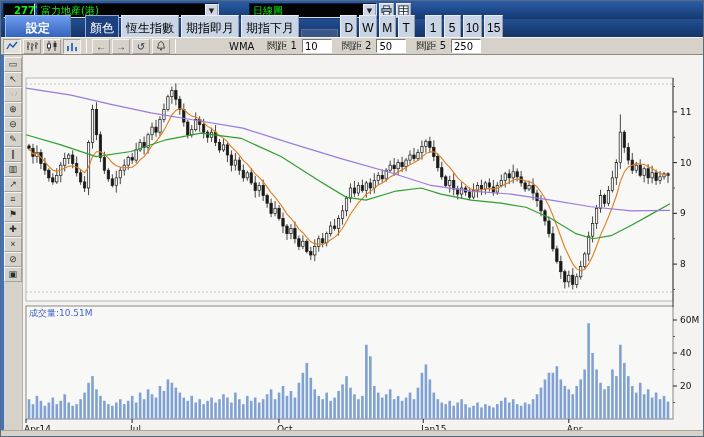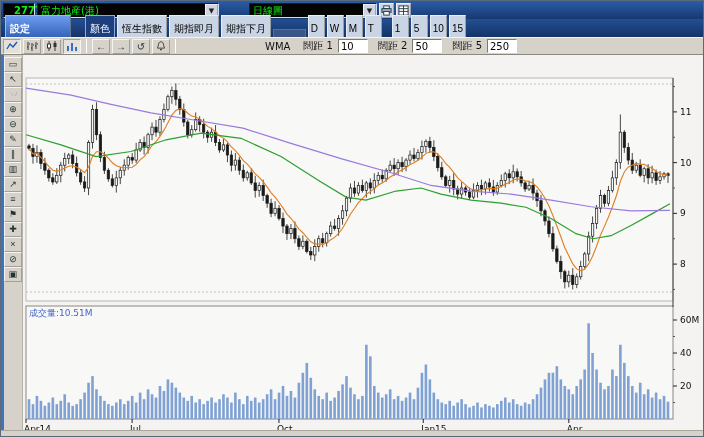--- a/index.html
+++ b/index.html
@@ -16,21 +16,21 @@
       border:1px solid;border-color:#09224a #cfe0f5 #cfe0f5 #09224a;display:flex;align-items:center;}
   .dd .txt{flex:1;padding-left:3px;white-space:nowrap;overflow:hidden;}
   .dd .arrow{width:13px;height:13px;background:#cfd6e2;border:1px outset #eef;color:#222;
              font-size:7px;text-align:center;line-height:12px;}
   .dd.stock{width:182px;}
   .dd.period{width:128px;margin-left:28px;}
   .icon-btn{width:15px;height:15px;background:#cfd6e2;border:1px outset #eef;
             display:flex;align-items:center;justify-content:center;padding:0;}
   .row2{position:absolute;left:0;top:18px;width:704px;height:18px;
         background:linear-gradient(#244f92,#133468);display:flex;align-items:center;gap:2px;padding:1px 4px;}
-  .btn{height:26px;font-size:10px;line-height:13px;text-align:left;padding:0 4px;
+  .btn{height:26px;font-size:12px;line-height:13px;text-align:center;padding:0 4px;
        background:#c9d4e4;color:#000;border:1px outset #e8eef8;}
   .btn.primary{width:66px;background:linear-gradient(#6d9bee,#2b5cb4);color:#fff;font-weight:bold;
                border:1px outset #9db9ea;margin-right:12px;}
   .btn.dark{background:#1e3f7e;color:#fff;border:1px solid #8fa8d8;}
   .btn.disabled{background:#3a5687;color:#93a6c4;border:1px solid #56719f;margin-top:28px;}
   .btn.small{min-width:17px;padding:0 2px;}
   .gap{width:6px;}
   .row3{position:absolute;left:0;top:36px;width:704px;height:18px;background:#d6d2ca;
         border-top:1px solid #f5f4f0;border-bottom:1px solid #8a887f;
         display:flex;align-items:center;gap:2px;padding:0 2px;color:#111;}
@@ -136,21 +136,21 @@
     <button class="tool16">←</button>
     <button class="tool16">→</button>
     <button class="tool16">↺</button>
     <button class="tool16">
       <svg width="10" height="10" viewBox="0 0 14 14">
         <path d="M7 1 C4.5 1 3.5 3.5 3.3 6 L2.2 10 H11.8 L10.7 6 C10.5 3.5 9.5 1 7 1 Z" fill="none" stroke="#333" stroke-width="1.2"></path>
         <circle cx="7" cy="12" r="1.3" fill="#333"></circle>
       </svg>
     </button>
     <span class="vsep"></span>
-    <span class="lbl" style="margin-left:84px;">WMA</span>
+    <span class="lbl" style="margin-left:48px;">WMA</span>
     <span class="lbl">闊距 1</span>
     <input class="num-input" value="10" style="">
     <span class="lbl">闊距 2</span>
     <input class="num-input" value="50" style="">
     <span class="lbl">闊距 5</span>
     <input class="num-input" value="250" style="">
   </div>
 
   <div class="left-col">
     <div class="left-edge"></div>

